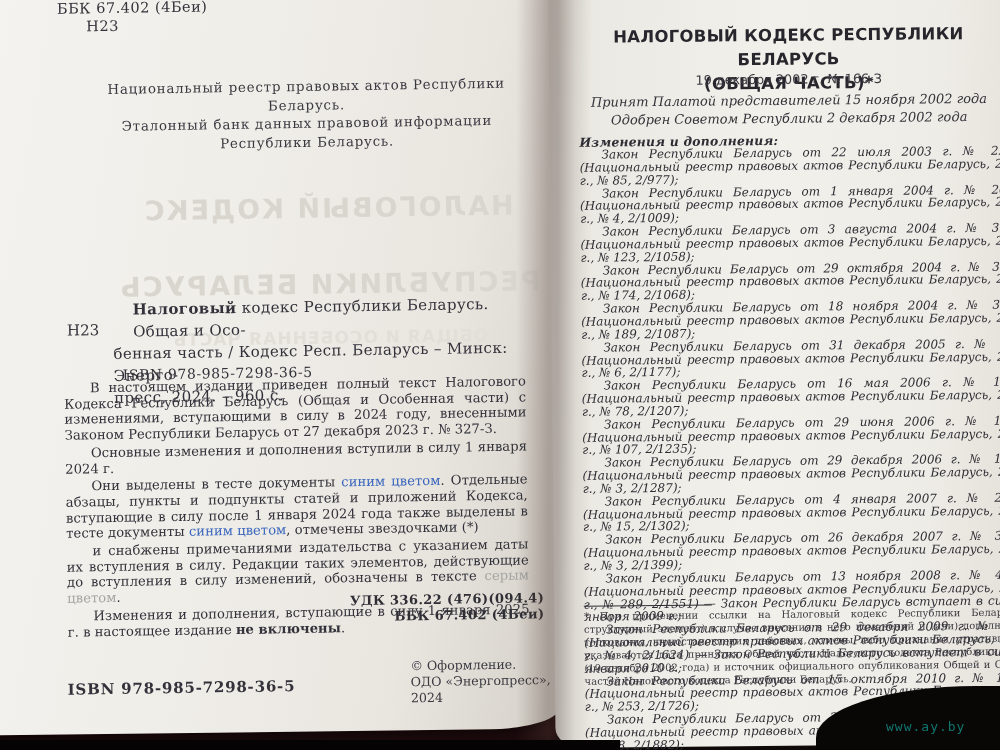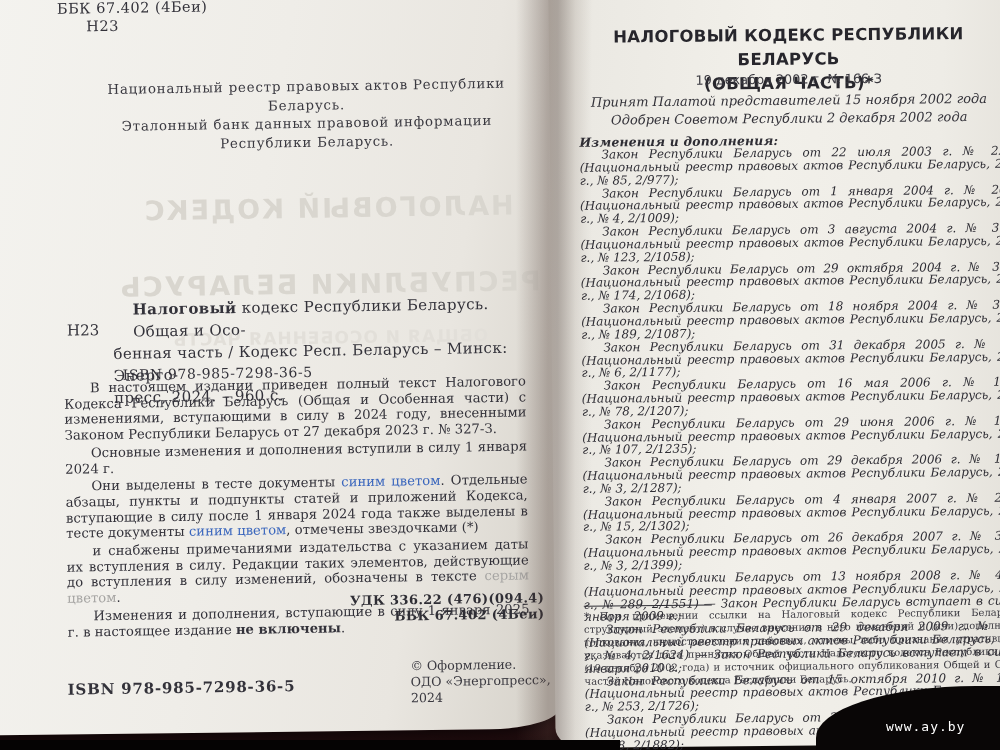--- a/index.html
+++ b/index.html
@@ -36,21 +36,21 @@
   .black-corner{
     position:absolute;left:816px;top:686px;width:200px;height:80px;z-index:4;
     background:#090606;border-top-left-radius:160px 52px;
   }
   .bottom-strip{
     position:absolute;left:0;top:740px;width:620px;height:12px;z-index:4;background:#050303;
   }
   .watermark{
     position:absolute;left:886px;top:719px;z-index:5;
     font-family:"DejaVu Sans Mono","Liberation Mono",monospace;
-    font-size:13px;color:#ffffff;letter-spacing:1px;
+    font-size:13px;color:#0f766e;letter-spacing:1px;
   }
   
   .content{position:absolute;left:0;top:0;z-index:3;}
   #left-content{width:560px;height:750px;transform:rotate(-0.9deg);transform-origin:40px 10px;color:#33323a;}
   #right-content{left:552px;width:480px;height:750px;transform:rotate(-0.55deg);transform-origin:0 0;color:#2e2d34;}
   .abs{position:absolute;}
 
   
   .bbk-top{left:57px;top:1px;font-size:14.5px;letter-spacing:0.5px;}
   .n23-top{left:86px;top:19px;font-size:14.5px;letter-spacing:0.5px;}

